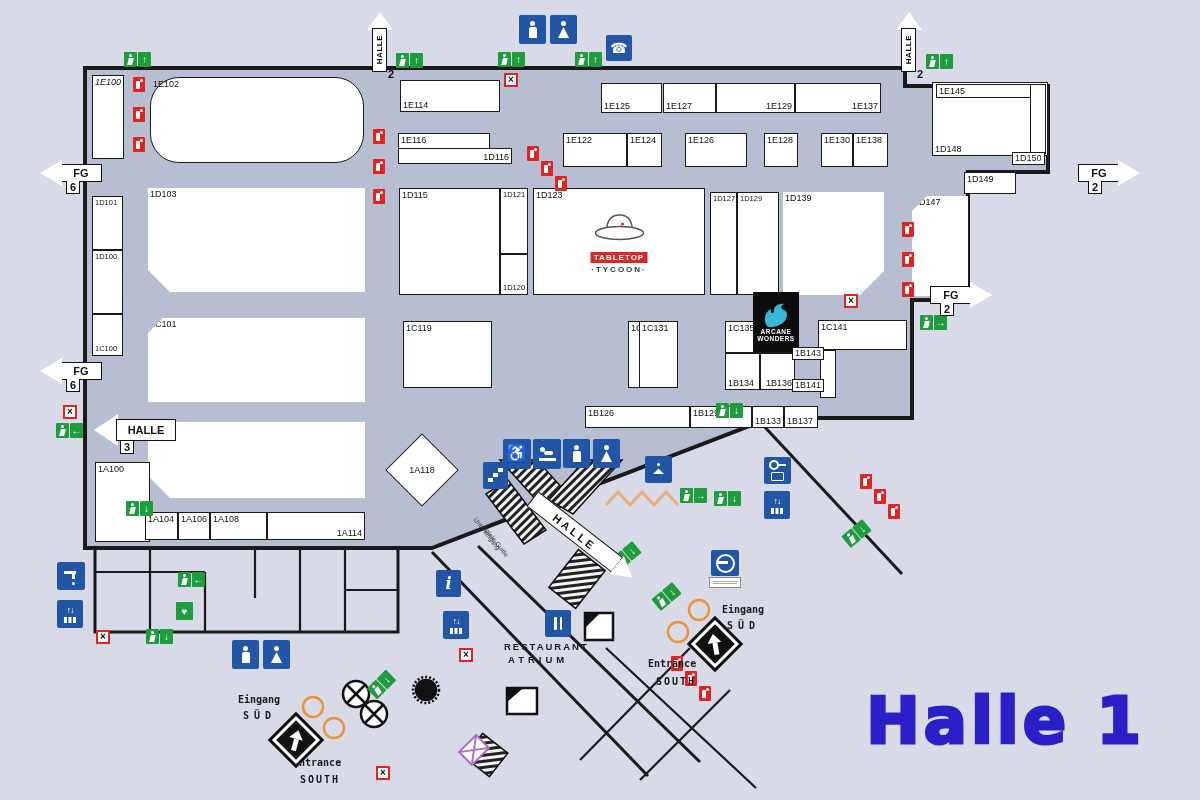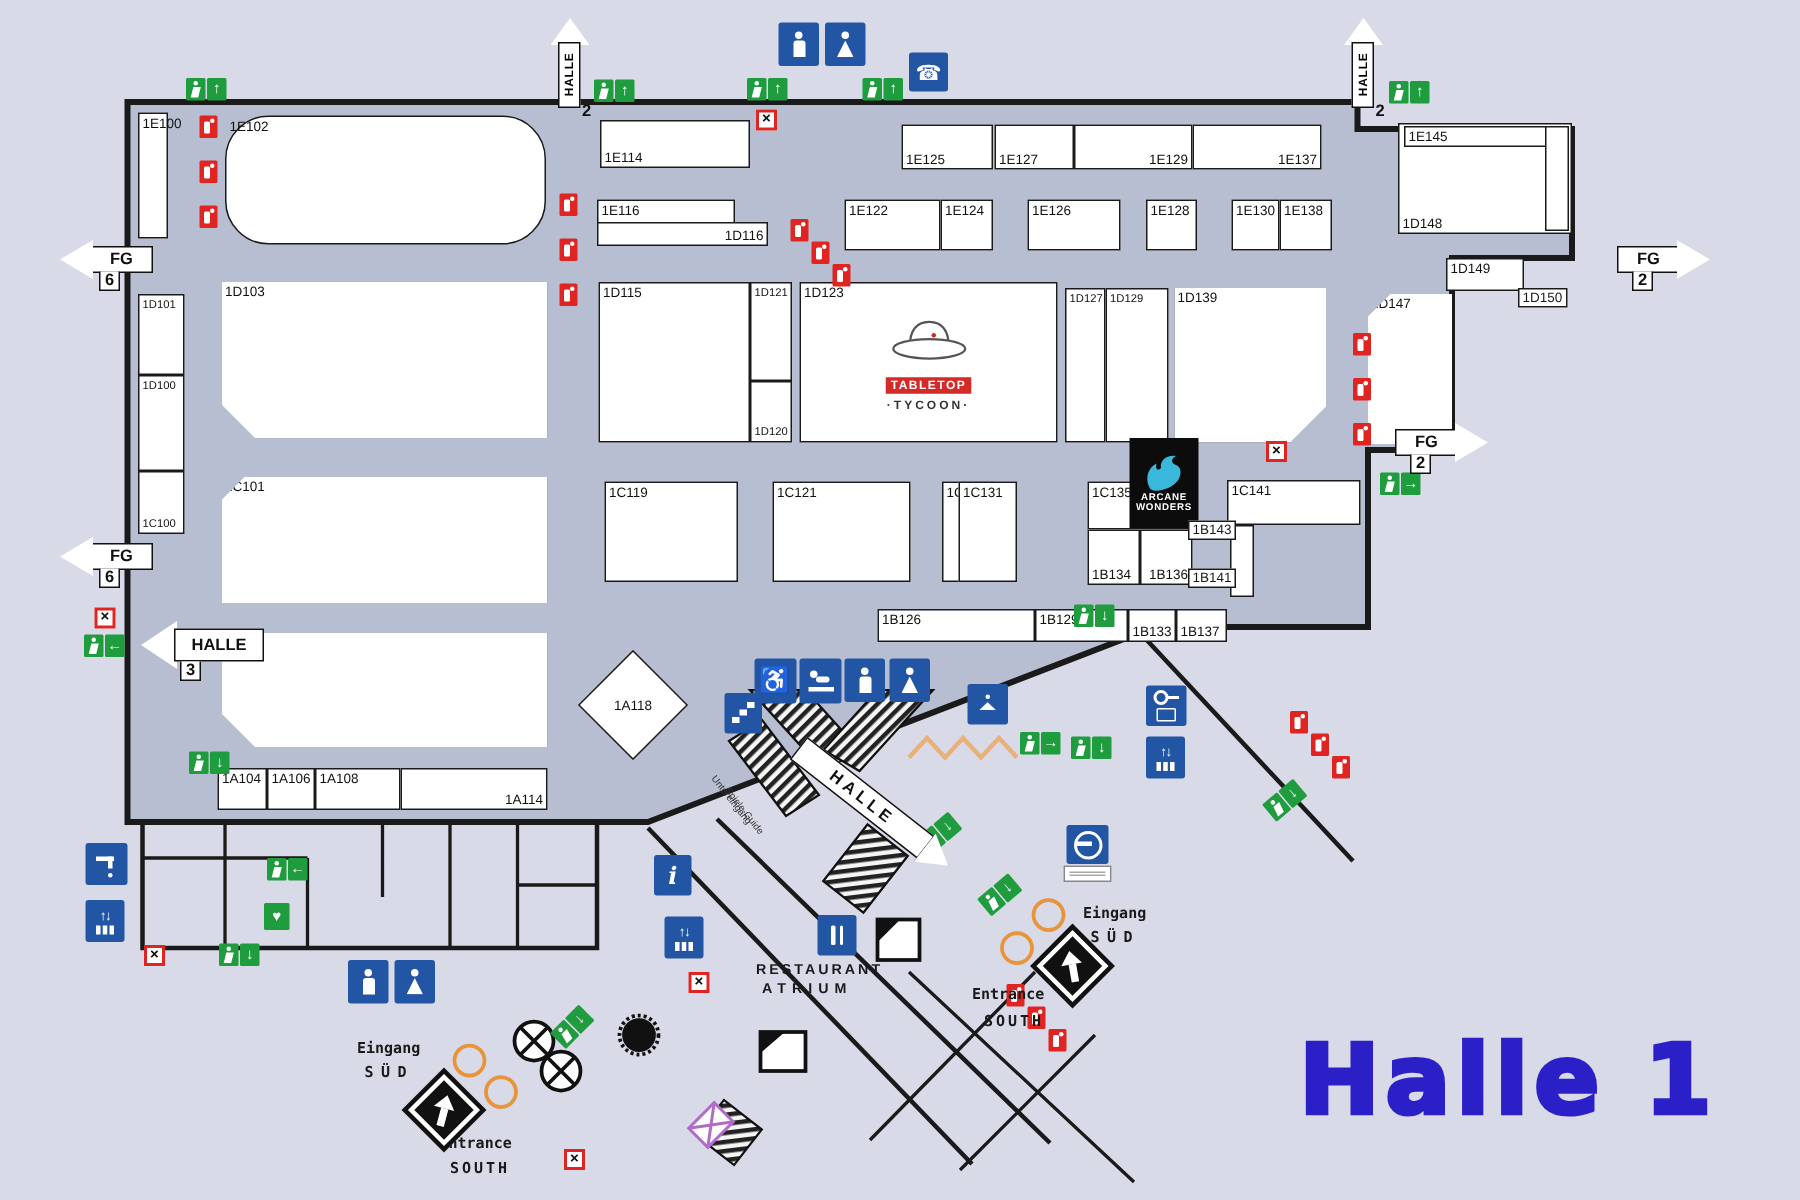--- a/index.html
+++ b/index.html
@@ -146,21 +146,21 @@
       <circle cx="426" cy="690" r="10" fill="#111"></circle>
       <circle cx="426" cy="690" r="13" fill="none" stroke-dasharray="2 2"></circle>
     </g>
     <g stroke="#b06cc8" stroke-width="2">
       <rect x="465" y="738" width="18" height="24" fill="#fff" transform="rotate(45 474 750)"></rect>
       <path d="M465,738 L483,762 M483,738 L465,762" transform="rotate(45 474 750)"></path>
     </g>
   </svg>
 
   <div id="map">
-      <div class="booth" style="left: 92px; top: 75px; width: 20px; height: 84px;">
+      <div class="booth" style="left: 92px; top: 75px; width: 32px; height: 84px; font-style: italic;">
         <span class="bl tl">1E100</span>
       </div>
       <div class="booth" style="left: 150px; top: 77px; width: 214px; height: 86px; border-radius: 29px;">
         <span class="bl tl">1E102</span>
       </div>
       <div class="booth" style="left: 400px; top: 80px; width: 100px; height: 32px;">
         <span class="bl bl2">1E114</span>
       </div>
       <div class="booth" style="left: 601px; top: 83px; width: 61px; height: 30px;">
         <span class="bl bl2">1E125</span>
@@ -248,23 +248,20 @@
       </div>
       <div class="booth noborder bv-br" style="left: 783px; top: 192px; width: 101px; height: 103px;">
         <span class="bl tl">1D139</span>
       </div>
       <div class="booth noborder bv-tl" style="left: 148px; top: 318px; width: 217px; height: 84px;">
         <span class="bl tl">1C101</span>
       </div>
       <div class="booth" style="left: 403px; top: 321px; width: 89px; height: 67px;">
         <span class="bl tl">1C119</span>
       </div>
-      <div class="booth" style="left: 515px; top: 321px; width: 92px; height: 67px;">
-        <span class="bl tl">1C121</span>
-      </div>
       <div class="booth" style="left: 628px; top: 321px; width: 35px; height: 67px;">
         <span class="bl tl">1C127</span>
       </div>
       <div class="booth" style="left: 639px; top: 321px; width: 39px; height: 67px;">
         <span class="bl tl">1C131</span>
       </div>
       <div class="booth" style="left: 725px; top: 321px; width: 70px; height: 32px;">
         <span class="bl tl">1C135</span>
       </div>
       <div class="booth" style="left: 725px; top: 353px; width: 35px; height: 37px;">
@@ -284,20 +281,23 @@
         <span class="bl tl">1B129</span>
       </div>
       <div class="booth" style="left: 752px; top: 406px; width: 32px; height: 22px;">
         <span class="bl bl2">1B133</span>
       </div>
       <div class="booth" style="left: 784px; top: 406px; width: 34px; height: 22px;">
         <span class="bl bl2">1B137</span>
       </div>
       <div class="booth noborder bv-bl" style="left: 148px; top: 422px; width: 217px; height: 76px;">
         <span class="bl tl">1B103</span>
+      </div>
+      <div class="booth" style="left: 95px; top: 462px; width: 55px; height: 80px;">
+        <span class="bl tl">1A100</span>
       </div>
       <div class="booth" style="left: 145px; top: 512px; width: 33px; height: 28px;">
         <span class="bl tl">1A104</span>
       </div>
       <div class="booth" style="left: 178px; top: 512px; width: 32px; height: 28px;">
         <span class="bl tl">1A106</span>
       </div>
       <div class="booth" style="left: 210px; top: 512px; width: 57px; height: 28px;">
         <span class="bl tl">1A108</span>
       </div>
@@ -651,21 +651,21 @@
       <div class="lbl lbl-big" style="left: 722px; top: 604px;">Eingang</div>
       <div class="lbl lbl-big lbl-sp3" style="left: 727px; top: 620px;">SÜD</div>
       <div class="lbl lbl-big" style="left: 648px; top: 658px;">Entrance</div>
       <div class="lbl lbl-big lbl-sp1" style="left: 656px; top: 676px;">SOUTH</div>
       <div class="lbl lbl-big" style="left: 238px; top: 694px;">Eingang</div>
       <div class="lbl lbl-big lbl-sp3" style="left: 243px; top: 710px;">SÜD</div>
       <div class="lbl lbl-big" style="left: 293px; top: 757px;">Entrance</div>
       <div class="lbl lbl-big lbl-sp1" style="left: 300px; top: 774px;">SOUTH</div>
       <div class="lbl lbl-rot" style="left: 478px; top: 516px;">Untereingang</div>
       <div class="lbl lbl-rot" style="left: 487px; top: 524px;">Spiele-Guide</div>
-      <div class="lbl lbl-box" style="left: 1012px; top: 152px; margin-top: 40px;">1D150</div>
+      <div class="lbl lbl-box" style="left: 1012px; top: 152px;">1D150</div>
       <div class="lbl lbl-box" style="left: 792px; top: 347px;">1B143</div>
       <div class="lbl lbl-box" style="left: 792px; top: 379px;">1B141</div>
     </div>
 
   <div class="arc" id="arcane" style="left: 753px; top: 292px; width: 46px; height: 60px;">
     <svg width="30" height="26" viewBox="0 0 30 26">
       <path d="M6,24 C2,18 4,10 10,7 C9,11 11,12 13,10 C12,5 17,1 23,2 C19,4 20,7 23,8 C26,9 27,13 25,17 C23,21 18,24 12,25 C9,25.5 7,25 6,24 Z" fill="#39b8dc"></path>
     </svg>
     <div class="a1">ARCANE</div>
     <div class="a1">WONDERS</div>

